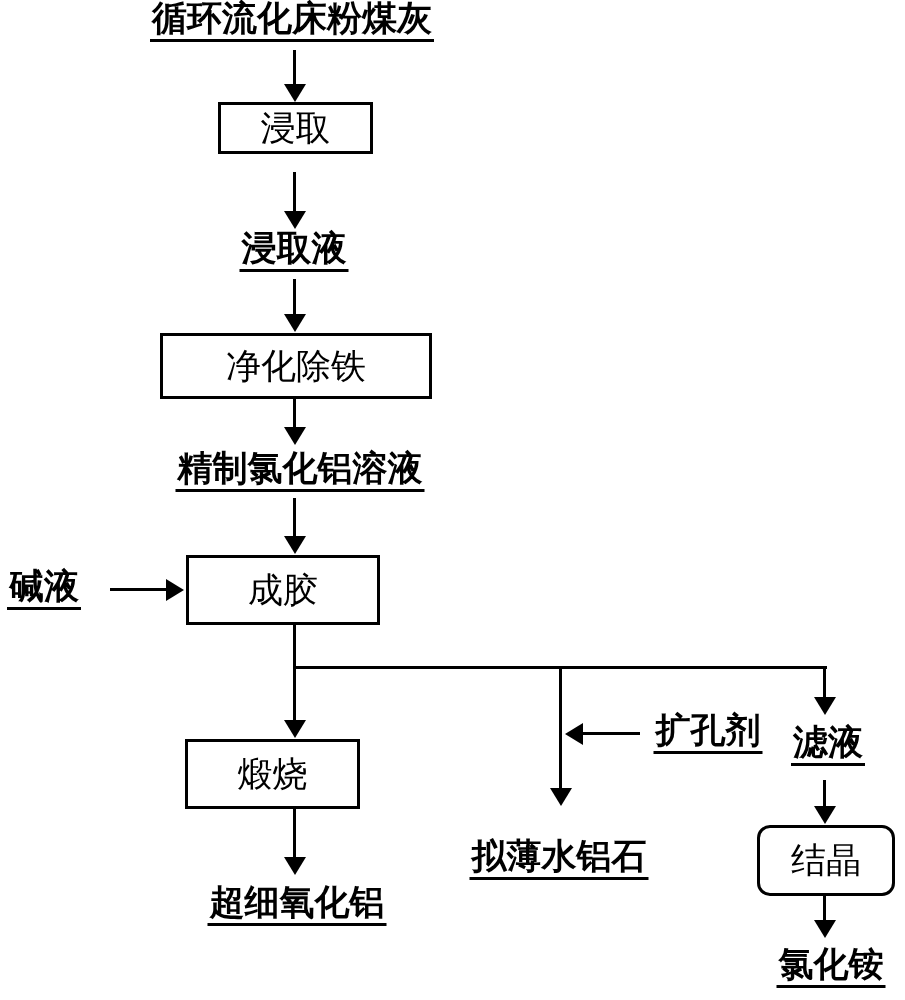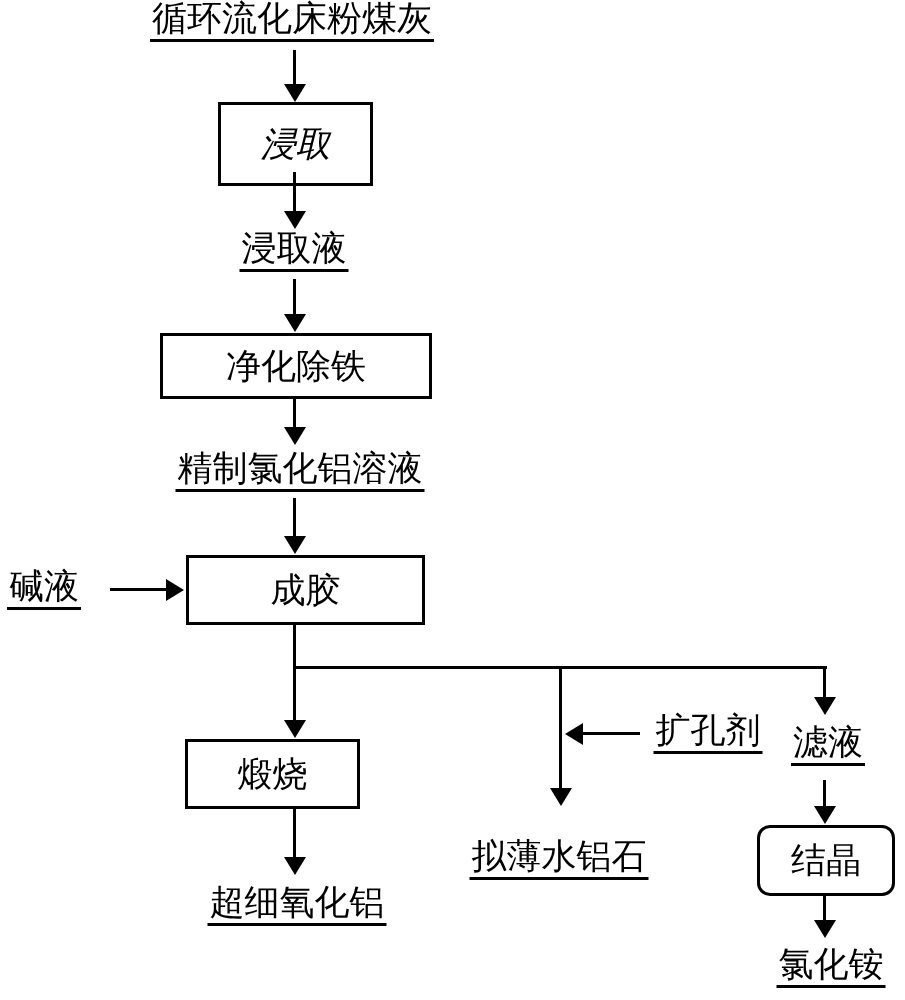--- a/index.html
+++ b/index.html
@@ -14,21 +14,21 @@
   }
   
   .lbl {
     position: absolute;
     transform: translateX(-50%);
     font-size: 35px;
     line-height: 1.08;
     white-space: nowrap;
     border-bottom: 3px solid #000;
     padding: 0 2px 1px 2px;
-    font-weight: 400;
+    font-weight: 700;
   }
   
   .box {
     position: absolute;
     box-sizing: border-box;
     border: 3px solid #000;
     background: #fff;
     display: flex;
     align-items: center;
     justify-content: center;
@@ -64,29 +64,29 @@
   <div class="lbl" style="left:695px; top:712px;margin-left:13px;">扩孔剂</div>
 
   <div class="lbl" style="left:828px; top:724px;">滤液</div>
 
   <div class="lbl" style="left:559px; top:838px;">拟薄水铝石</div>
 
   <div class="lbl" style="left:831px; top:946px;">氯化铵</div>
 
   <div class="lbl" style="left:297px; top:884px;">超细氧化铝</div>
 
-  <div class="box" style="left:218px; top:102px; width:155px; height:84px;font-style:italic;">
+  <div class="box" style="left:218px; top:102px; width:155px; height:52px;">
     <span class="txt">浸取</span>
   </div>
 
   <div class="box" style="left:160px; top:333px; width:272px; height:66px;">
     <span class="txt">净化除铁</span>
   </div>
 
-  <div class="box" style="left:186px; top:555px; width:239px; height:70px;">
+  <div class="box" style="left:186px; top:555px; width:194px; height:70px;">
     <span class="txt">成胶</span>
   </div>
 
   <div class="box" style="left:185px; top:739px; width:175px; height:70px;">
     <span class="txt">煅烧</span>
   </div>
 
   <div class="box" style="left:757px; top:825px; width:138px; height:71px;border-radius:13px;">
     <span class="txt">结晶</span>
   </div>

